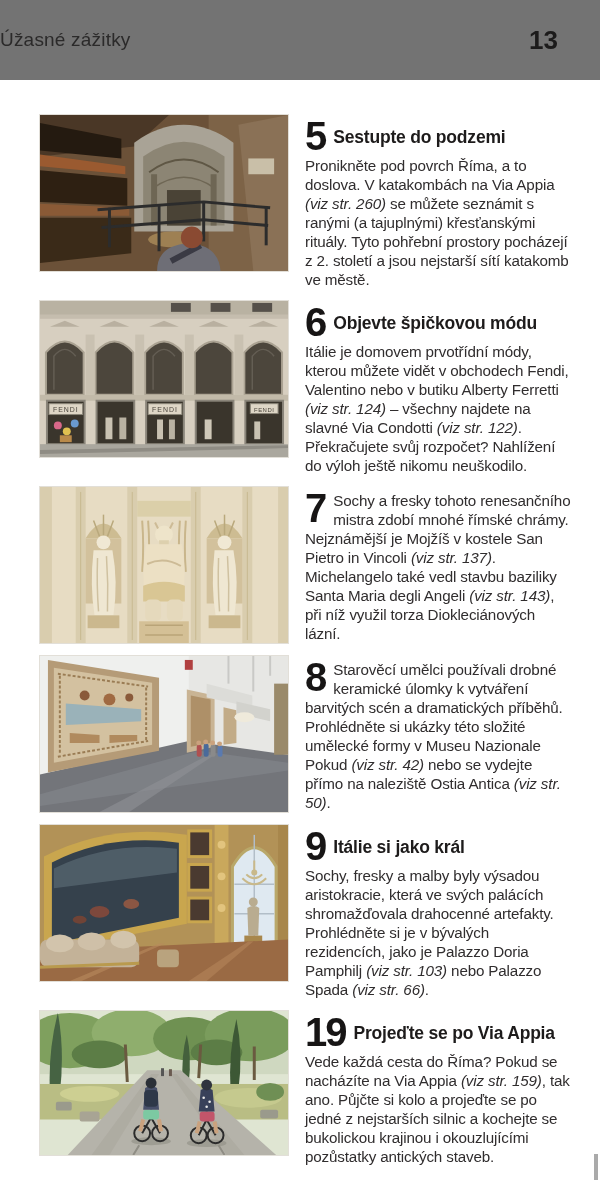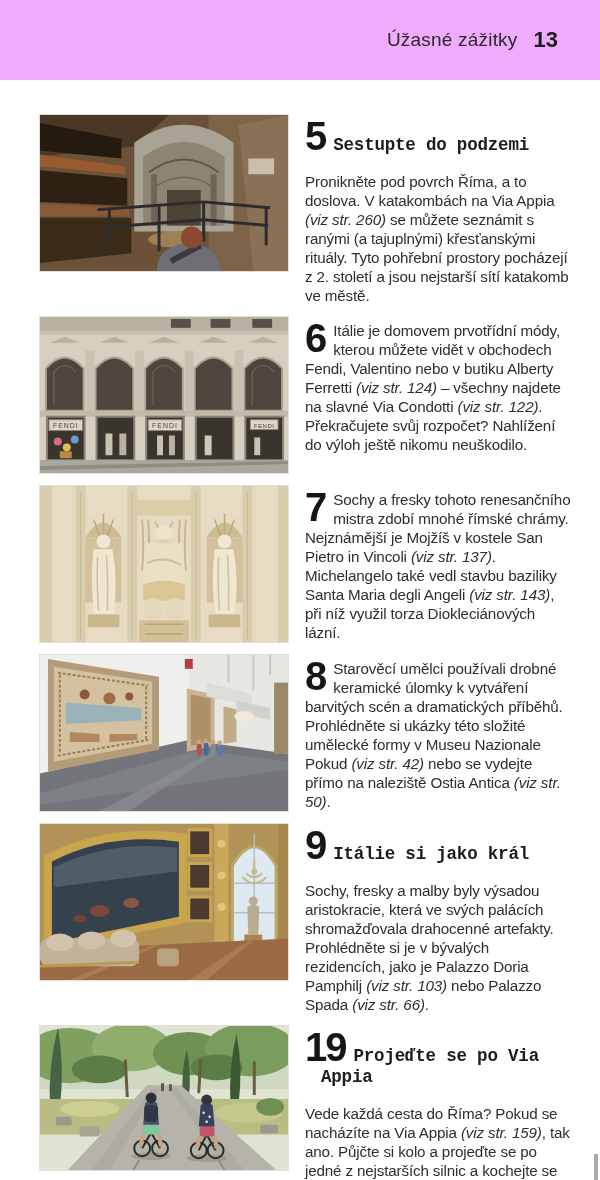--- a/index.html
+++ b/index.html
@@ -2,43 +2,43 @@
 <html lang="cs"><head>
 <meta charset="utf-8">
 <style>
   html,body{margin:0;padding:0;background:#ffffff;width:600px;height:1180px;overflow:hidden;
     font-family:"Liberation Sans","DejaVu Sans",sans-serif;color:#2d2a2b;position:relative;}
   .page{position:relative;width:600px;height:1180px;background:#fff;}
   
   .header{height:80px;display:flex;align-items:center;justify-content:flex-end;
     padding-right:42px;box-sizing:border-box;}
   .header .title{font-size:19px;font-weight:500;letter-spacing:.2px;color:#2b2a2a;}
-  .header .pagenum{font-size:22px;font-weight:700;margin-left:16px;color:#1c1b1b;}
+  .header .pagenum{font-size:26px;font-weight:700;margin-left:16px;color:#1c1b1b;}
   
   main{padding:34px 0 0 39px;}
   .entry{display:flex;gap:16px;margin-bottom:11px;}
   .photo{width:250px;height:158px;flex:none;border:1px solid #e2dfd8;box-sizing:border-box;
     overflow:hidden;background:#ddd;}
   .photo.short{height:146px;}
   .photo svg{display:block;width:100%;height:100%;}
   .txt{width:266px;padding-top:5px;}
   .num{float:left;font-size:40px;line-height:32px;font-weight:700;color:#171515;
     letter-spacing:-2px;margin:1px 8px 4px 0;}
-  .txt h3{margin:16px;font-size:17.5px;line-height:21px;font-weight:700;color:#1d1b1b;letter-spacing:-.2px;font-family:Liberation Mono, monospace;}
+  .txt h3{margin:8px;font-size:17.5px;line-height:21px;font-weight:700;color:#1d1b1b;letter-spacing:-.2px;}
   .txt p{margin:0;font-size:15.2px;line-height:19px;letter-spacing:-.15px;color:#302d2e;}
   .it{font-style:italic;}
   
   .edge-mark{position:absolute;right:2px;bottom:0;width:4px;height:26px;background:#aaaaaa;}
 </style>
 </head>
 <body>
 
 <div class="page">
 
-  <div class="header" style="background-color: #f0abfc;">
+  <div class="header" style="background-color: #737373; justify-content: space-between;">
     <span class="title">Úžasné zážitky</span>
     <span class="pagenum">13</span>
   </div>
 
   <main>
 
     <div class="entry">
       <figure class="photo" style="margin:0">
         <svg viewBox="0 0 250 158" preserveAspectRatio="none">
           <rect width="250" height="158" fill="#6b5138"></rect>
@@ -138,20 +138,21 @@
           <rect x="118" y="120" width="6" height="20" fill="#c9c2b2"></rect>
           <rect x="130" y="120" width="6" height="20" fill="#b9b2a2"></rect>
           <rect x="166" y="120" width="7" height="20" fill="#cfc8b8"></rect>
           <rect x="216" y="122" width="6" height="18" fill="#c9c2b2"></rect>
           <rect y="145" width="250" height="13" fill="#aaa79e"></rect>
           <path d="M0,151 L250,146 L250,149 L0,155 Z" fill="#8f8c84"></path>
         </svg>
       </figure>
       <div class="txt">
         <div class="num">6</div>
+        <h3>Objevte špičkovou módu</h3>
         <p><span>Itálie je domovem prvotřídní módy, kterou můžete vidět v obchodech Fendi, Valentino nebo v butiku Alberty Ferretti </span><span class="it">(viz str. 124)</span><span> – všechny najdete na slavné Via Condotti </span><span class="it">(viz str. 122)</span><span>. Překračujete svůj rozpočet? Nahlížení do výloh ještě nikomu neuškodilo.</span></p>
       </div>
     </div>
 
     <div class="entry">
       <figure class="photo" style="margin:0">
         <svg viewBox="0 0 250 158" preserveAspectRatio="none">
           <rect width="250" height="158" fill="#e7dcc3"></rect>
           <g fill="#d9cdae">
             <rect x="0" y="0" width="12" height="158"></rect>

